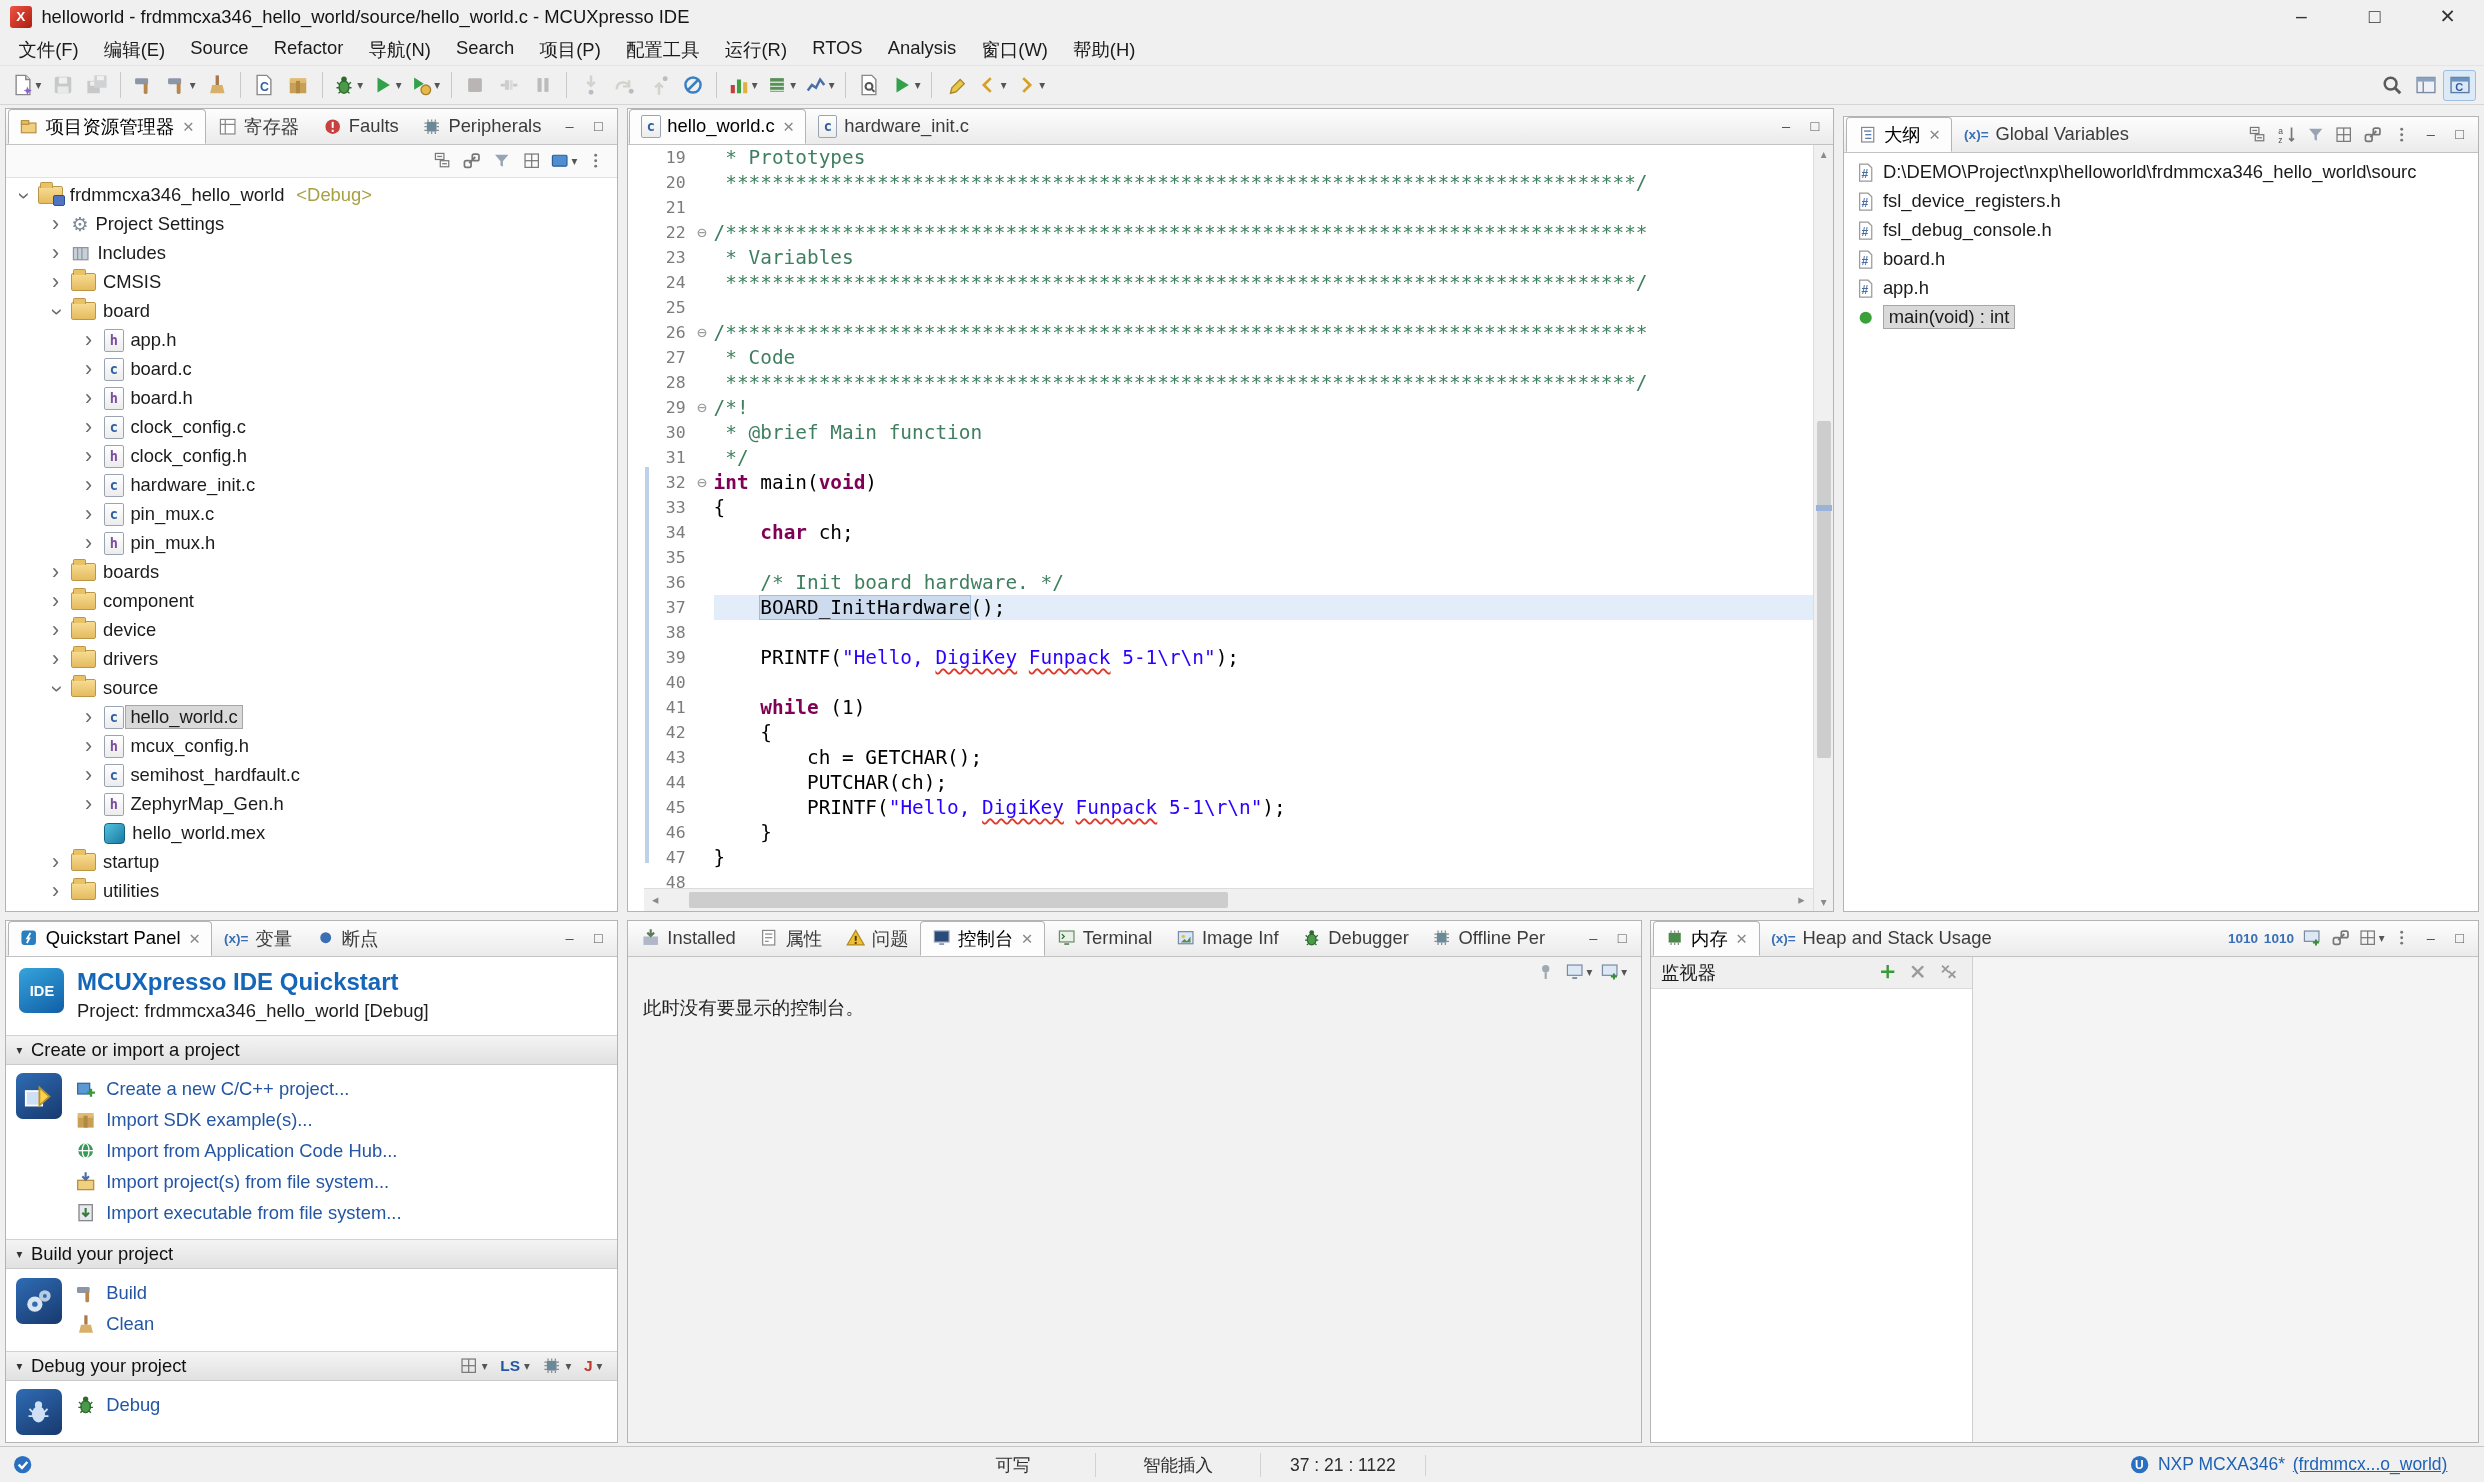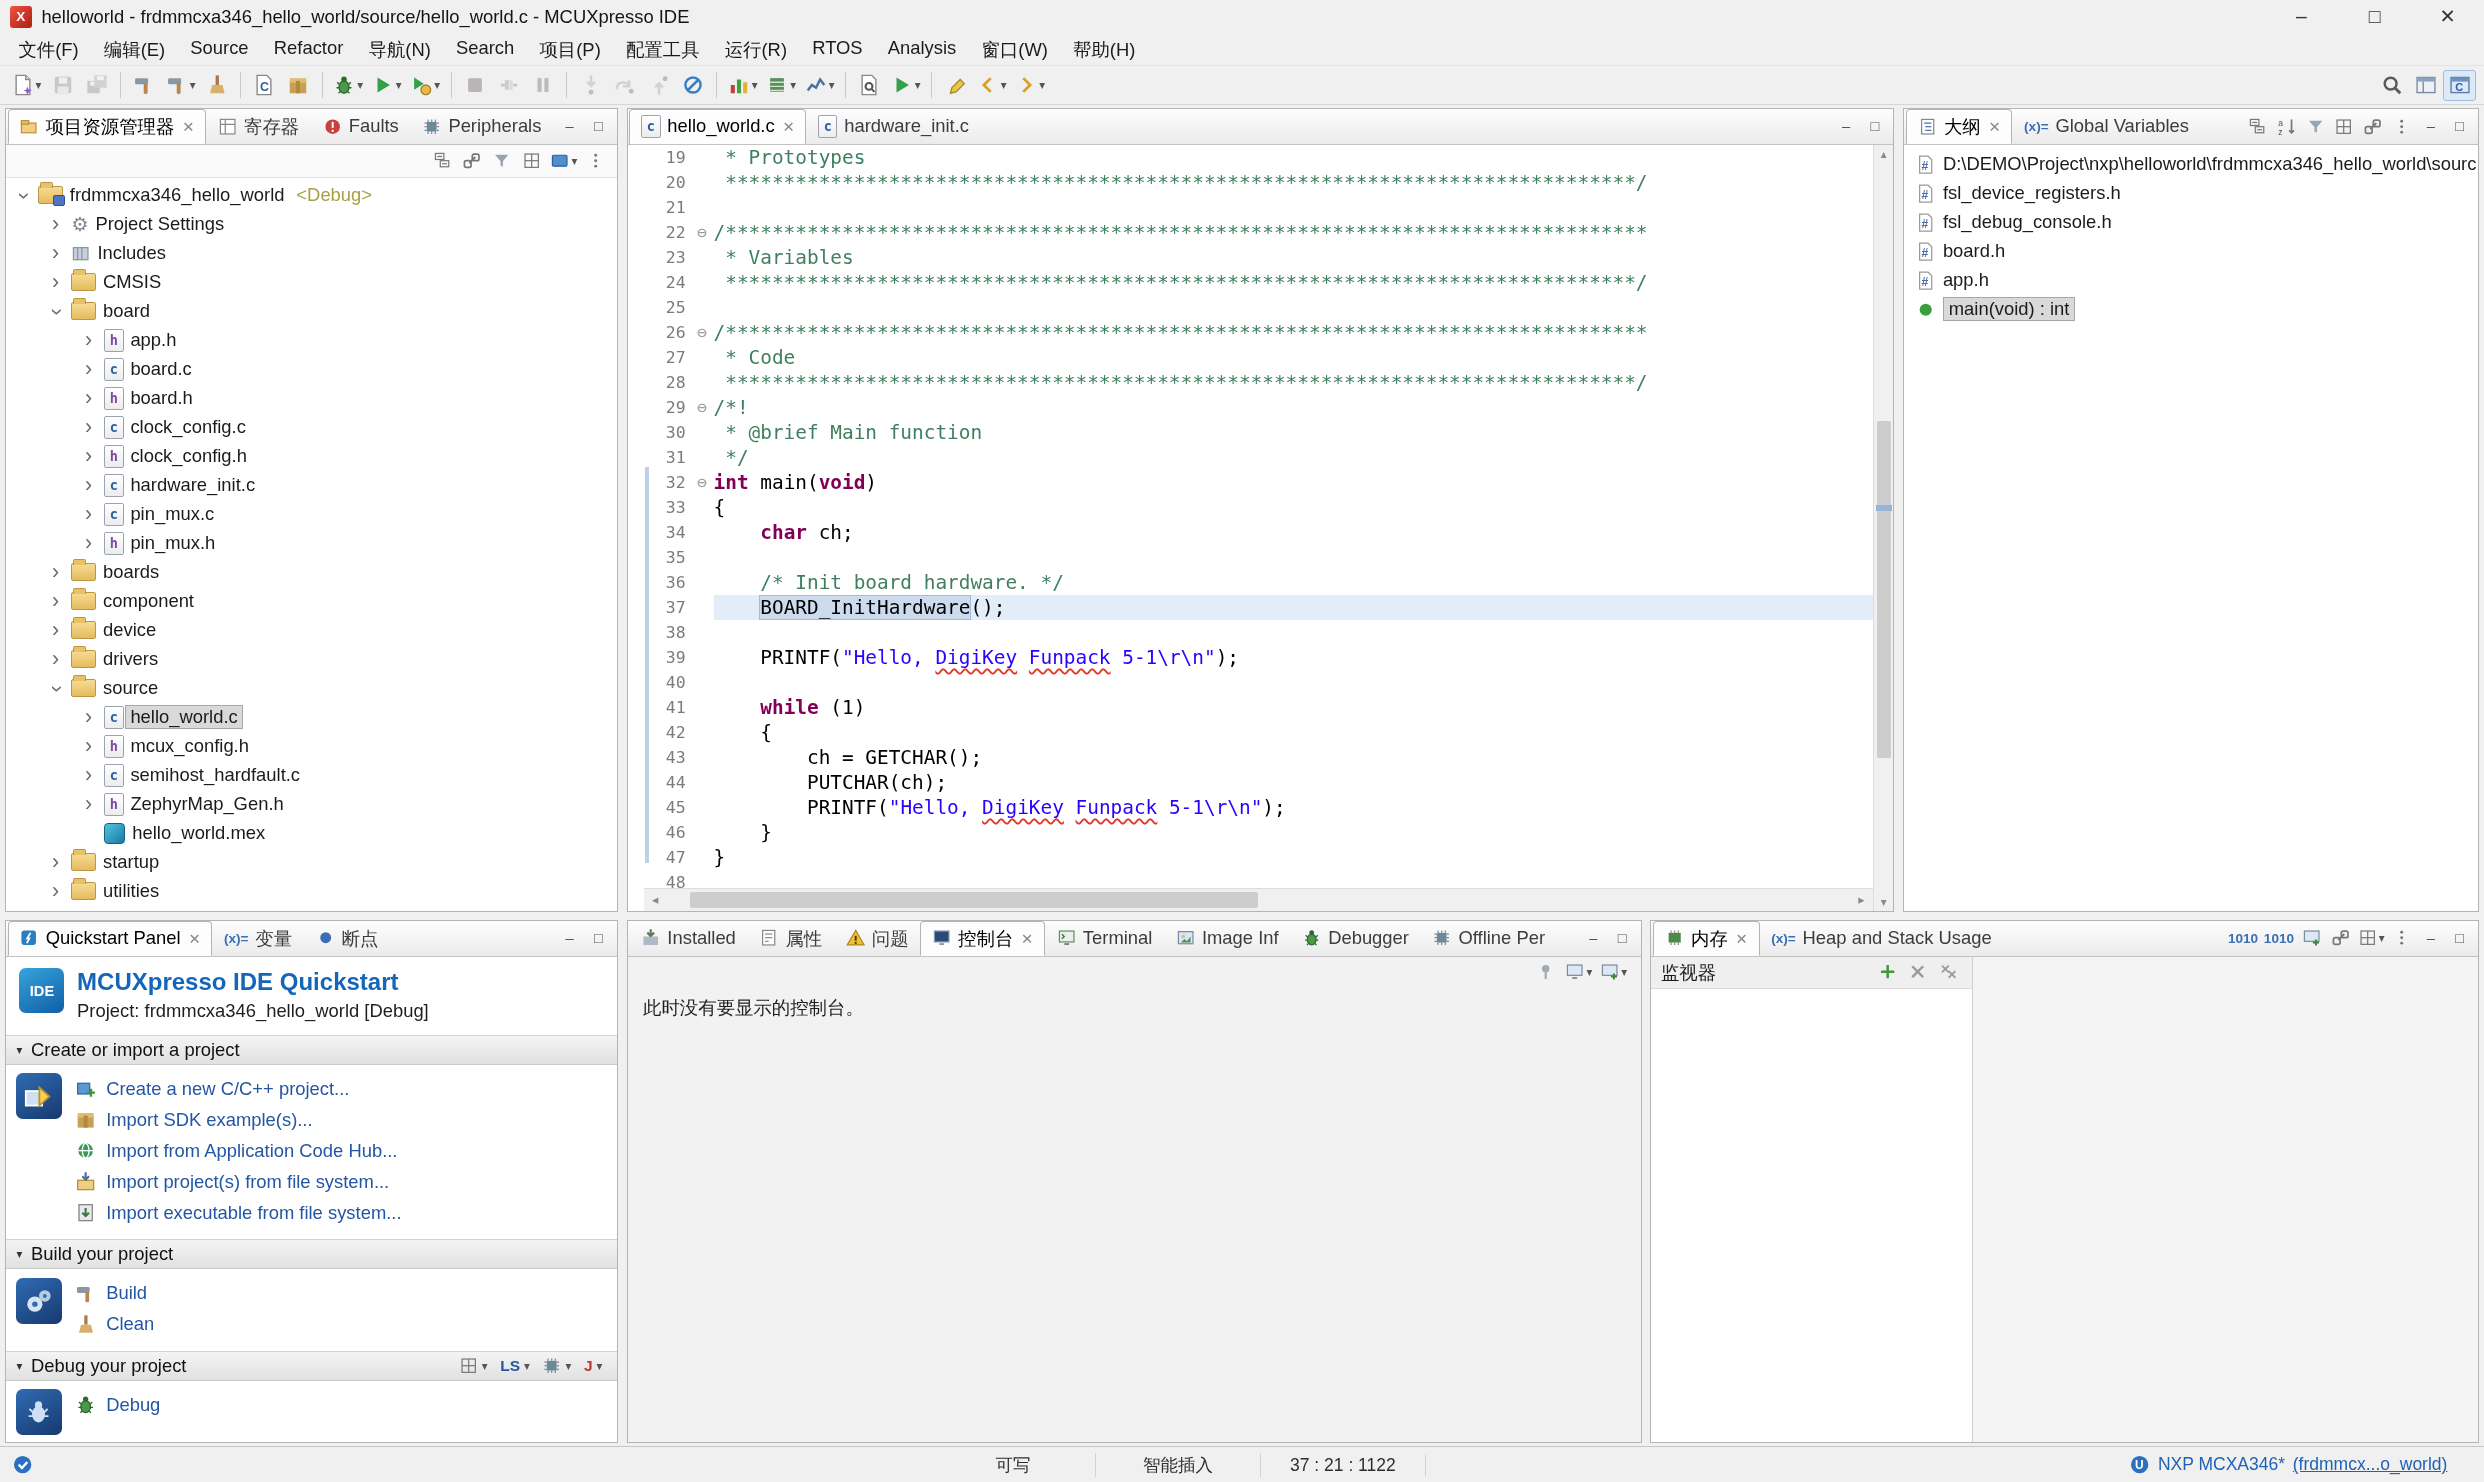--- a/index.html
+++ b/index.html
@@ -24,21 +24,21 @@
 .dd{font-size:11.6px;color:#555;margin-left:1.9px;}
 .tb-sep{width:1px;height:26px;background:#c9c9c9;margin:0 5.8px;flex:none;}
 .tb-spacer{flex:1;}
 
 .main{flex:1;display:flex;flex-direction:column;padding:2.9px 4.9px;min-height:0;}
 .row-top{height:804px;display:flex;gap:8.7px;flex:none;min-height:0;}
 .row-bottom{flex:1;display:flex;gap:8.7px;margin-top:7.8px;min-height:0;}
 .panel{background:#ffffff;border:1px solid #b4b4b4;display:flex;flex-direction:column;overflow:hidden;min-width:0;}
 .pe{width:613px;flex:none;}
 .ed{flex:1;}
-.ol{width:576px;flex:none;}
+.ol{width:636px;flex:none;margin-top:8px;}
 .qs{width:613px;flex:none;}
 .co{width:1015px;flex:none;}
 .me{flex:1;}
 
 .tabrow{height:36px;display:flex;align-items:stretch;background:linear-gradient(#fdfdfd,#ebebeb);border-bottom:1px solid #c2c2c2;padding-left:1.9px;flex:none;white-space:nowrap;}
 .tab{display:flex;align-items:center;gap:6.8px;padding:0 10.7px;color:#3c3c3c;border:1px solid transparent;}
 .tab.active{background:#fdfdfd;border-color:#b4b4b4;border-bottom-color:#fdfdfd;border-radius:3.9px 3.9px 0 0;color:#000;}
 .tab-label{white-space:nowrap;}
 .tab-close{font-size:14.6px;color:#8a8a8a;margin-left:1px;}
 .tab .ic svg,.pbtn svg,.qs-sbtn svg{width:19.4px;height:19.4px;display:block;}

